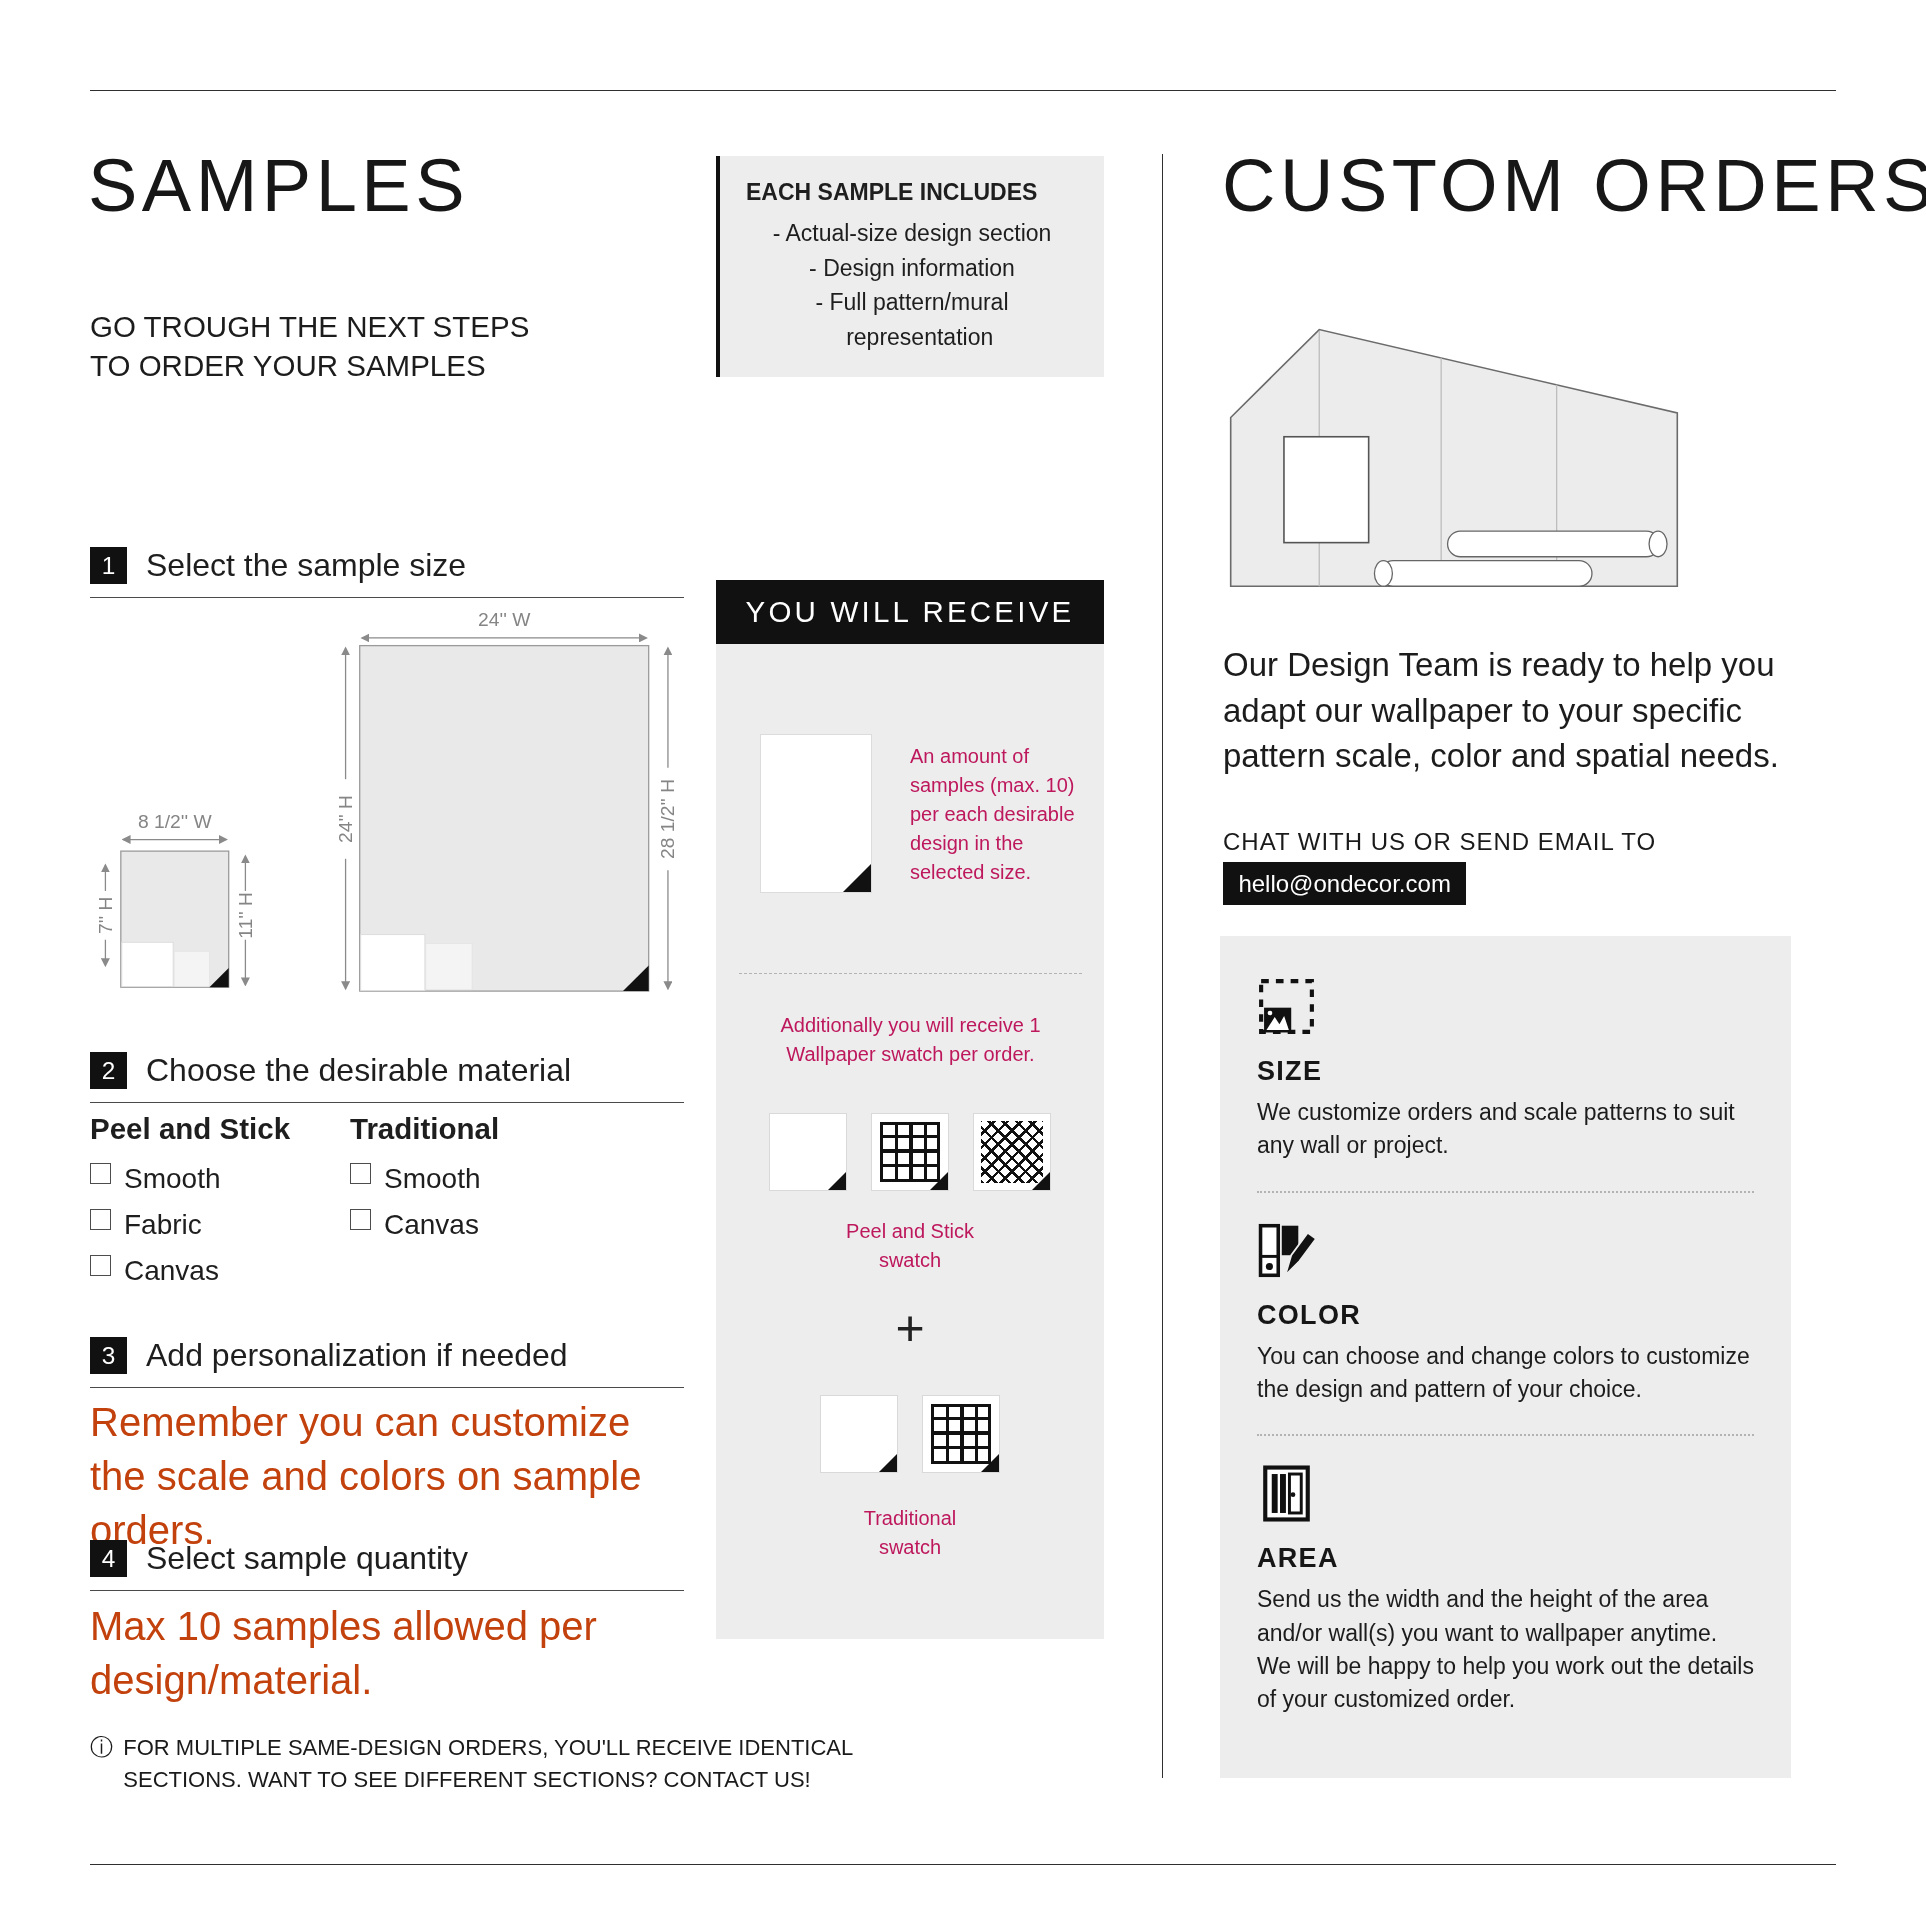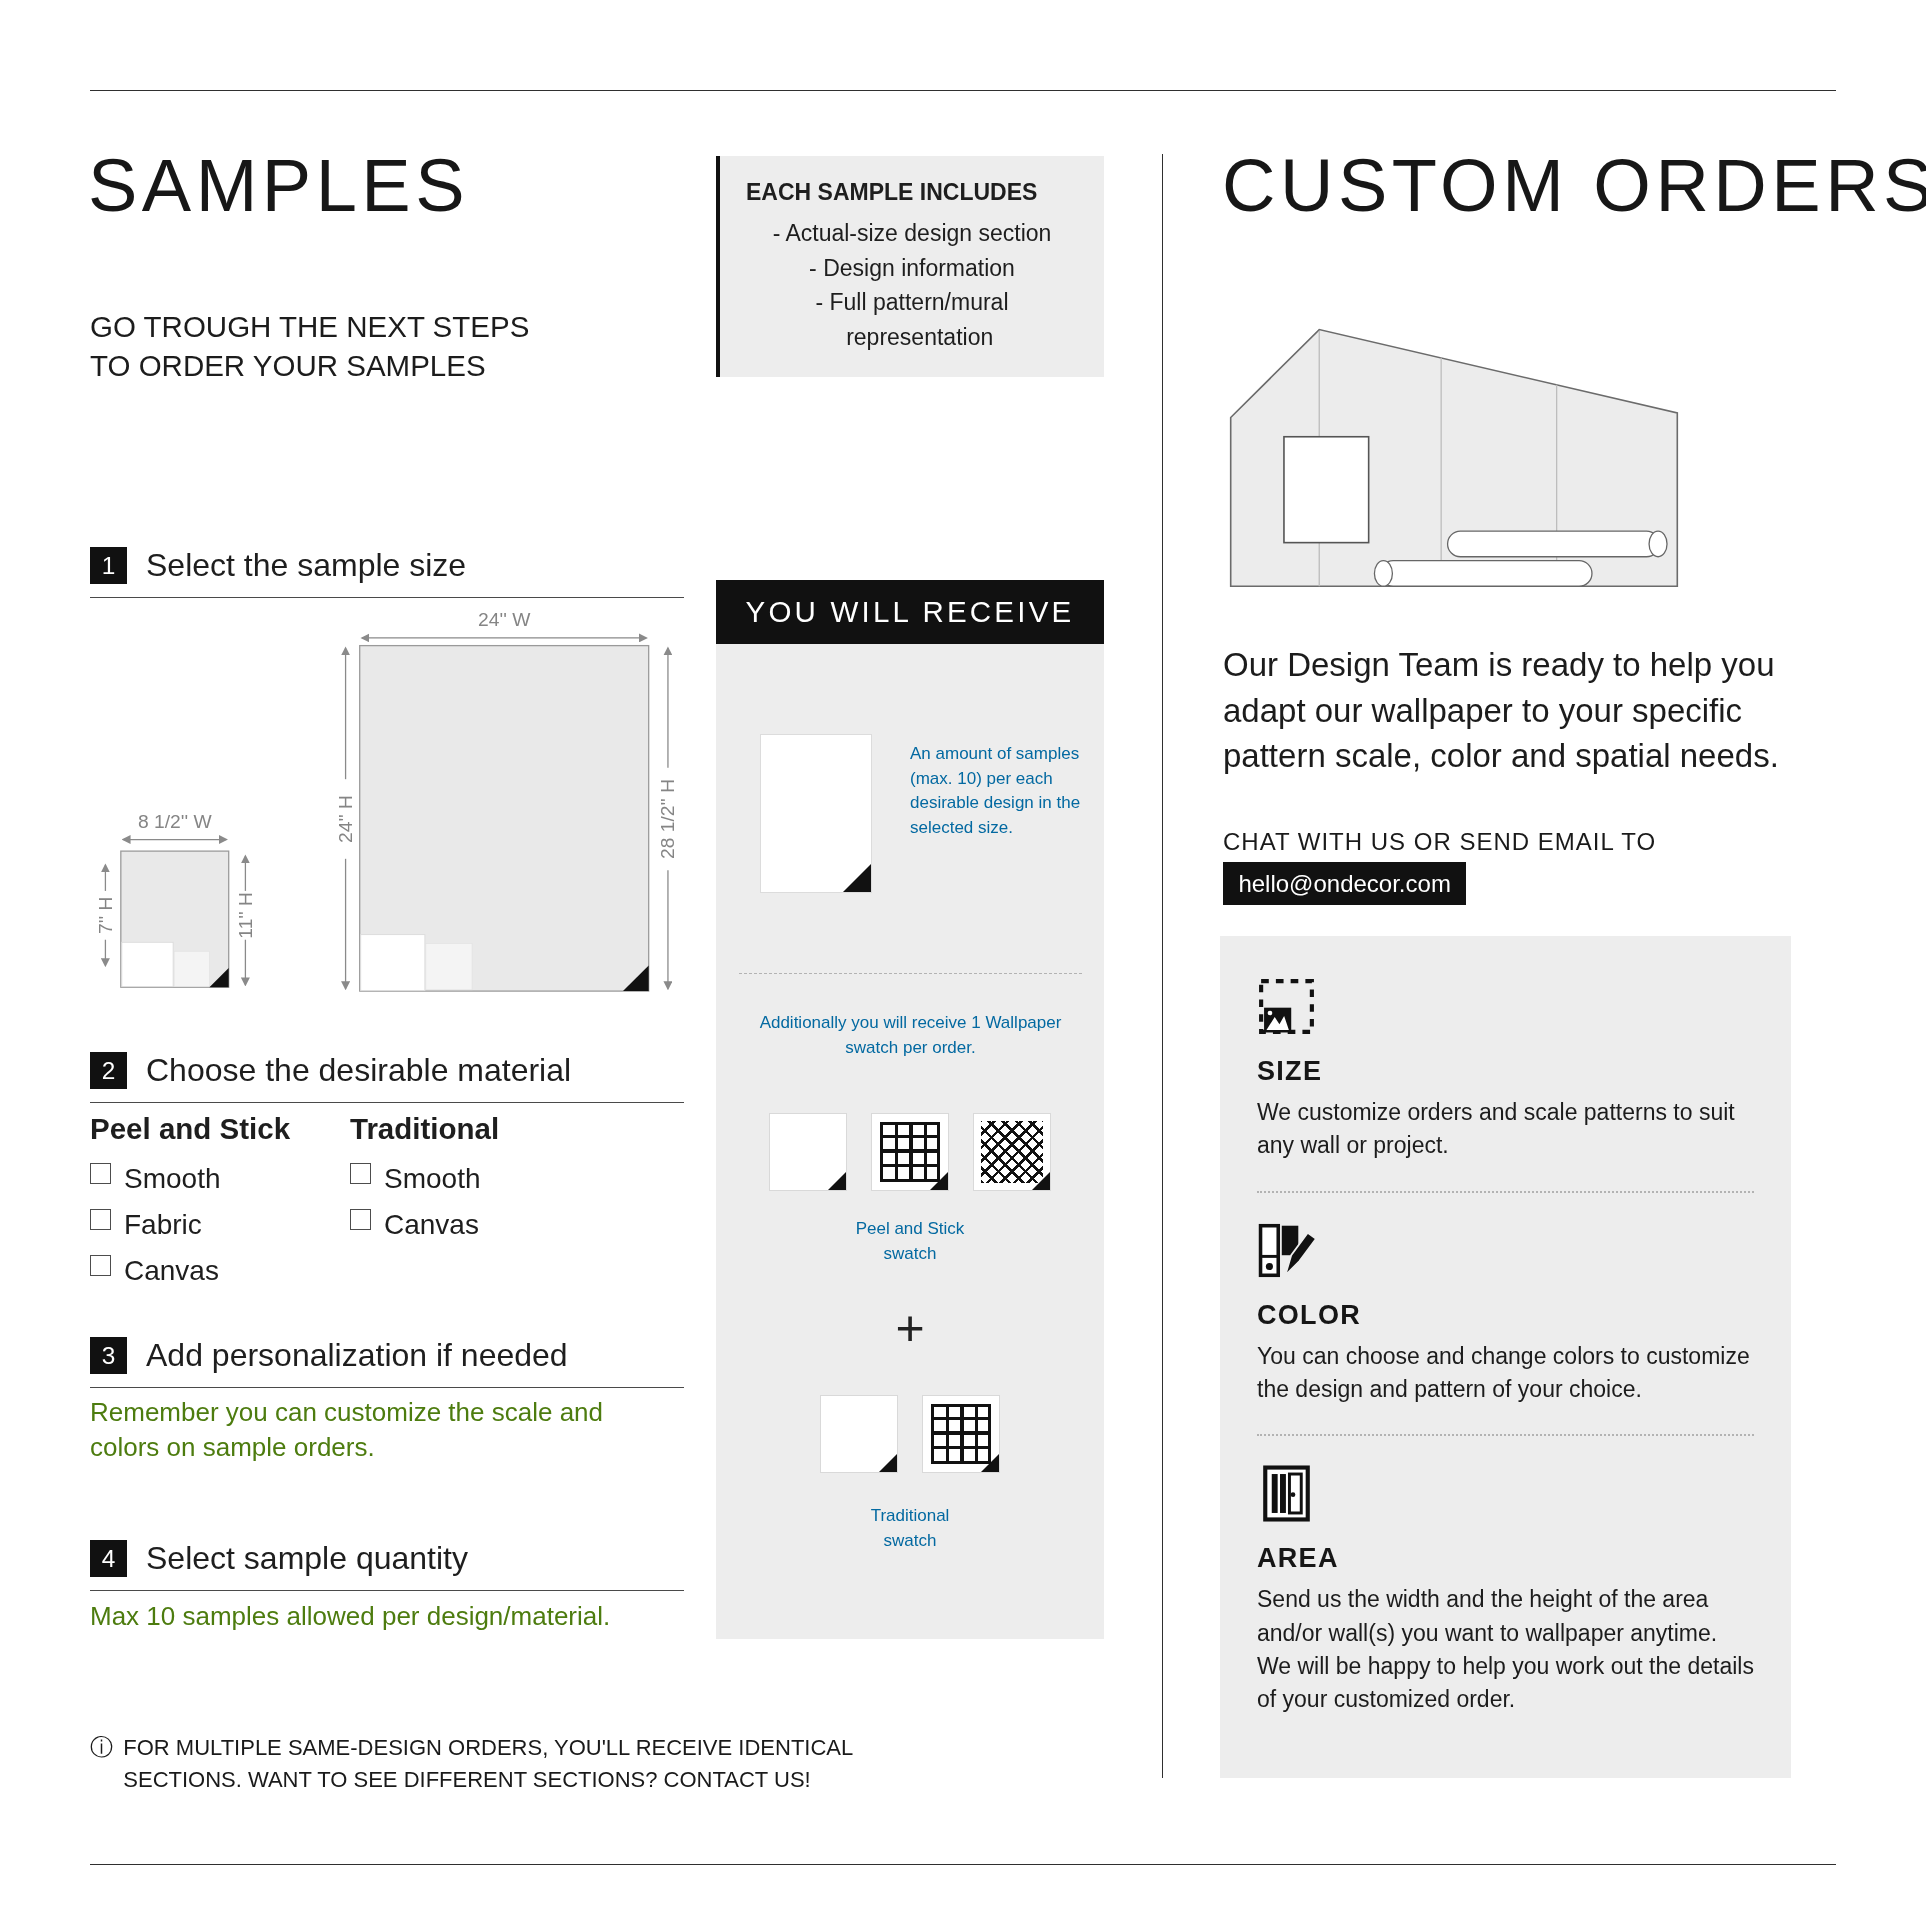--- a/index.html
+++ b/index.html
@@ -20,42 +20,42 @@
             padding-bottom:13px;border-bottom:1.3px solid #4a4a4a;}
   .step-badge{width:37px;height:37px;background:#111;color:#fff;font-size:24.4px;
               display:flex;align-items:center;justify-content:center;flex:0 0 auto;}
   .step-label{font-size:32px;color:#1e1e1e;}
 
   
   .mat-title{font-size:29.5px;font-weight:bold;margin-bottom:16.7px;}
   .mat-opt{display:flex;margin-bottom:14px;font-size:28px;cursor:pointer;}
   .cb{width:19px;height:19px;border:1.9px solid #4d4d4d;margin-right:13px;flex:0 0 auto;background:#fff;}
 
-  .body-note{position:absolute;font-size:26px;line-height:1.35;color:#4d7c0f;}
+  .body-note{position:absolute;font-size:40px;line-height:1.35;color:#c2410c;}
 
   
   .footer-note{position:absolute;display:flex;gap:10.3px;font-size:22px;line-height:1.45;color:#1a1a1a;}
   .info-glyph{font-size:23px;line-height:1.35;}
 
   
   .includes-box{position:absolute;background:#ededed;border-left:4.5px solid #111;box-sizing:border-box;
                 padding:23px 26px;}
   .includes-title{font-size:23px;font-weight:bold;margin-bottom:10.3px;}
   .includes-item{font-size:23px;line-height:1.5;padding-left:15.4px;text-indent:-15.4px;text-align:center;}
 
   
   .ywr-header{position:absolute;background:#111;color:#fff;display:flex;align-items:center;justify-content:center;
               font-size:29.5px;letter-spacing:3.2px;}
   .ywr-panel{position:absolute;background:#ededed;}
   .sheet{position:absolute;background:#fff;border:0.6px solid #dcdcdc;}
   .fold-lg::after{content:"";position:absolute;bottom:0;right:0;width:0;height:0;
                   border-style:solid;border-width:0 0 28px 28px;border-color:transparent transparent #111 transparent;}
   .fold::after{content:"";position:absolute;bottom:0;right:0;width:0;height:0;
                border-style:solid;border-width:0 0 18px 18px;border-color:transparent transparent #111 transparent;}
-  .ywr-text{position:absolute;font-size:17px;line-height:1.45;color:#0369a1;}
+  .ywr-text{position:absolute;font-size:20px;line-height:1.45;color:#be185d;}
   .dash-div{position:absolute;border-top:1.3px dashed #b3b3b3;}
   .center-text{text-align:center;white-space:pre-line;}
   .swatch-row{position:absolute;left:0;width:100%;display:flex;justify-content:center;gap:24.4px;}
   .swatch{width:78px;height:78px;background:#fff;border:0.6px solid #d9d9d9;position:relative;box-sizing:border-box;}
   .swatch .grid{position:absolute;inset:8.3px;border:3.2px solid #111;
       background-image:repeating-linear-gradient(90deg,transparent 0 11.6px,#111 11.6px 14.8px),
                        repeating-linear-gradient(0deg,transparent 0 11.6px,#111 11.6px 14.8px);}
   .swatch .hatch{position:absolute;inset:7px;
       background-image:repeating-linear-gradient(45deg,#111 0 2.6px,transparent 2.6px 9.6px),
                        repeating-linear-gradient(-45deg,#111 0 2.6px,transparent 2.6px 9.6px);}

